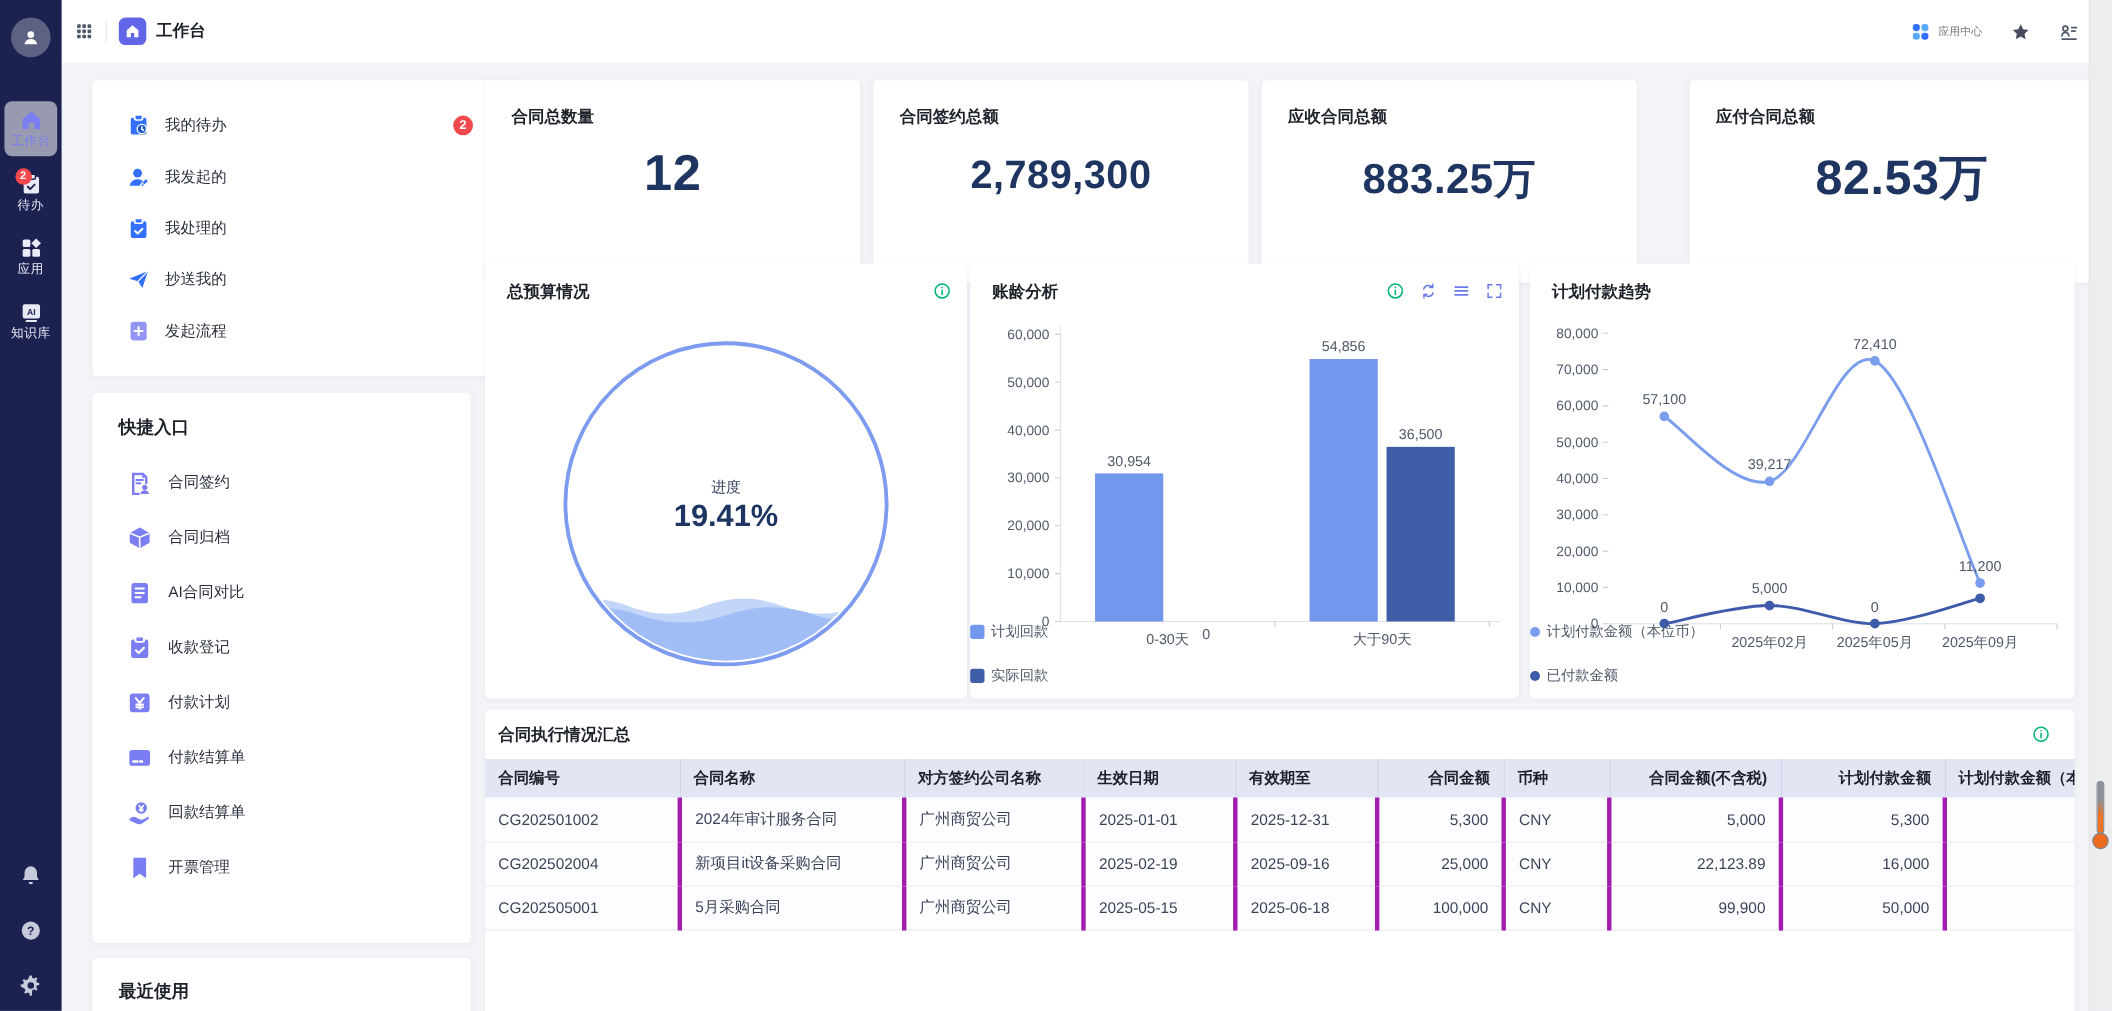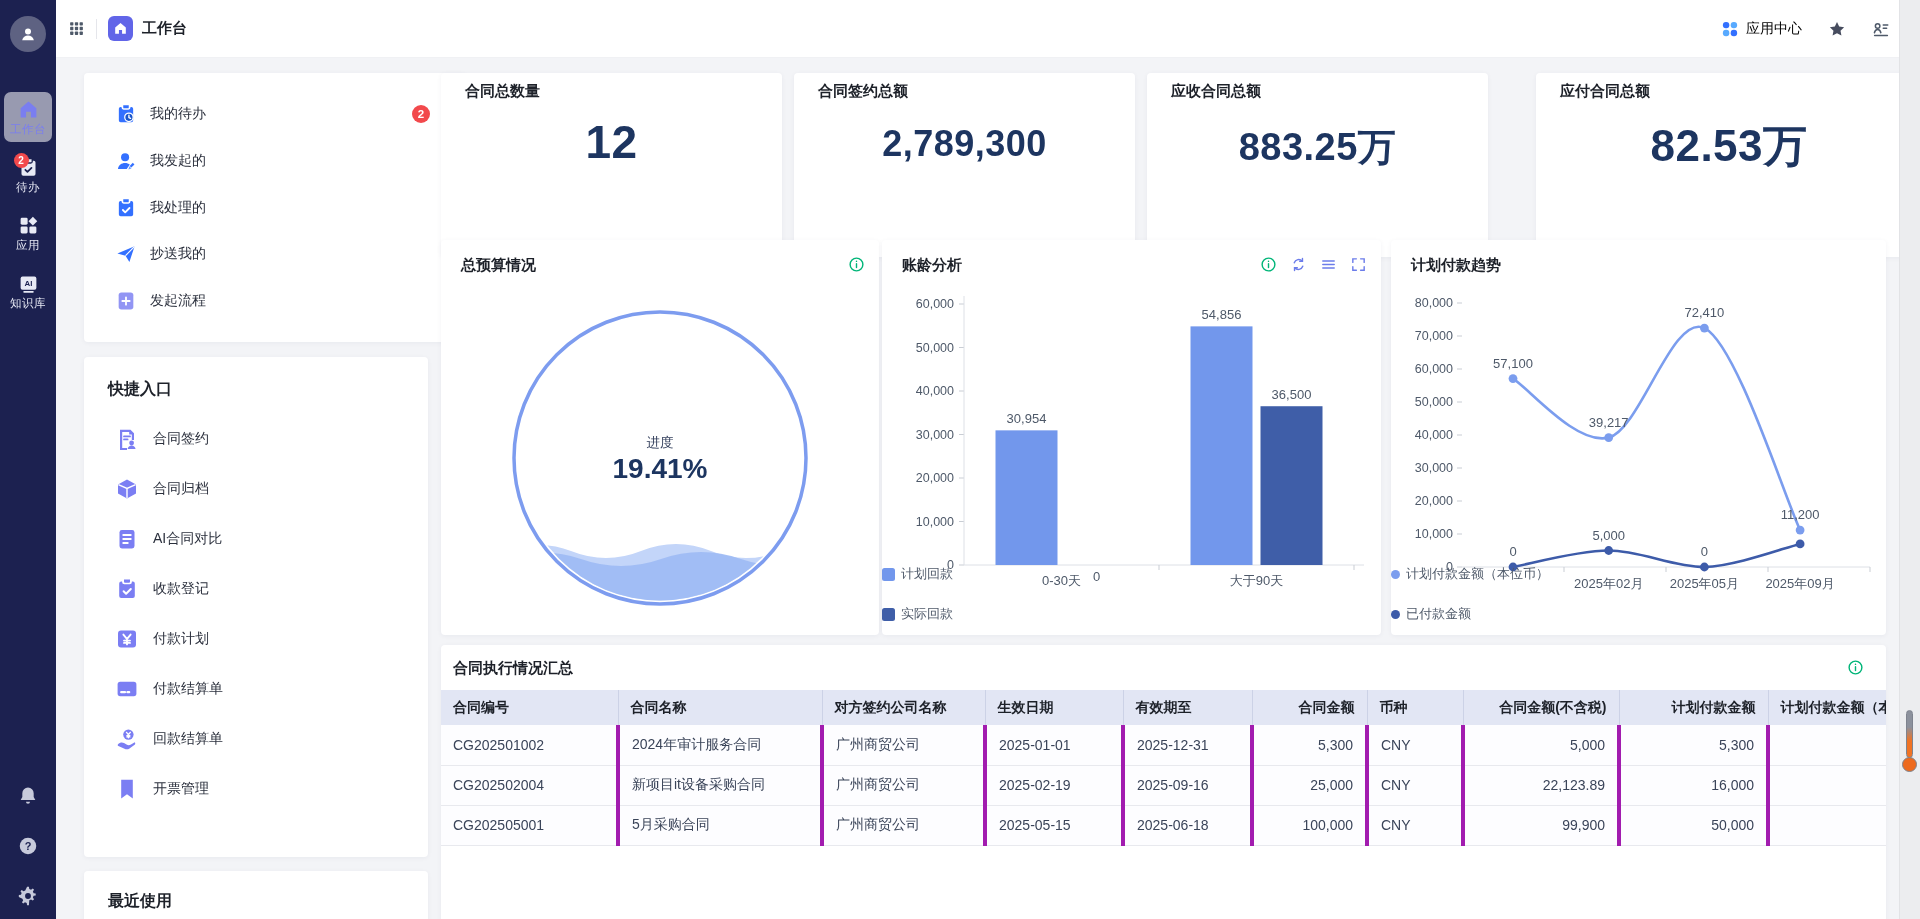--- a/index.html
+++ b/index.html
@@ -19,21 +19,21 @@
   .rail-bottom { position:absolute; left:0; bottom:12px; width:56px; display:flex; flex-direction:column; align-items:center; gap:28px; color:#C7CADB; }
   .rail-bottom .rb { width:22px; height:22px; cursor:pointer; }
 
   
   .header { position:absolute; left:56px; top:0; width:1864px; height:58px; background:#fff; border-bottom:1px solid #F0F1F4; z-index:10; display:flex; align-items:center; }
   .hdr-grid { width:17px; height:17px; margin-left:12px; color:#4E5969; cursor:pointer; }
   .hdr-div { width:1px; height:20px; background:#E5E6EB; margin:0 11px; }
   .hdr-apptile { width:25px; height:25px; border-radius:6px; background:#6165E8; display:flex; align-items:center; justify-content:center; color:#fff; }
   .hdr-title { margin-left:9px; font-size:15px; font-weight:bold; color:#1D2129; }
   .hdr-right { margin-left:auto; display:flex; align-items:center; margin-right:30px; gap:26px; }
-  .hdr-appcenter { display:flex; align-items:center; gap:7px; cursor:pointer; font-size:14px; color:#000000; }
+  .hdr-appcenter { display:flex; align-items:center; gap:7px; cursor:pointer; font-size:10px; color:#737373; }
   .hdr-ic { width:18px; height:18px; }
   .hdr-star { color:#464C5E; cursor:pointer; }
   .hdr-card { color:#4E5969; cursor:pointer; }
 
   
   .card { background:#fff; border-radius:4px; box-shadow:0 1px 5px rgba(28,33,80,.05); position:absolute; }
   .sidebar { position:absolute; left:84px; top:73px; width:344px; height:846px; }
   .menu-card   { left:0; top:0;   width:382px; height:269px; padding:20px 0; }
   .quick-card  { left:0; top:284px; width:344px; height:500px; padding:14px 0 0; }
   .recent-card { left:0; top:798px; width:344px; height:140px; padding:20px 24px; }
@@ -47,21 +47,21 @@
 
   .sec-title { font-size:16px; font-weight:bold; color:#1D2129; padding:8px 0 0 24px; }
   .quick-list { margin-top:14px; display:flex; flex-direction:column; }
   .quick-item { display:flex; align-items:center; height:50px; padding:0 24px 0 31px; cursor:pointer; }
   .quick-item .qi-icon { width:24px; height:24px; color:#7B7EF3; flex:none; }
   .quick-item .qi-label { margin-left:14px; font-size:14px; color:#2A2F3C; }
 
   .main { position:absolute; left:441px; top:73px; width:1445px; height:846px; }
 
   
-  .stat-card { top:0; height:184px; padding:9px 24px; }
+  .stat-card { top:0; height:184px; padding:24px 24px; }
   .stat-card .st-title { font-size:15px; font-weight:bold; color:#1D2129; }
   .stat-card .st-value { text-align:center; margin-top:20px; color:#1D3560; font-weight:bold; letter-spacing:.5px; }
   .stat-card:nth-child(1){ left:0; width:341px; }    .stat-card:nth-child(1) .st-value{ font-size:46px; margin-top:14px;}
   .stat-card:nth-child(2){ left:353px; width:341px; }.stat-card:nth-child(2) .st-value{ font-size:36px; margin-top:22px;}
   .stat-card:nth-child(3){ left:706px; width:341px; }.stat-card:nth-child(3) .st-value{ font-size:38px; margin-top:21px;}
   .stat-card:nth-child(4){ left:1095px; width:386px;}.stat-card:nth-child(4) .st-value{ font-size:44px; margin-top:16px;}
 
   
   .chart-card { top:167px; height:395px; }
   .gauge-card { left:0; width:438px; }

